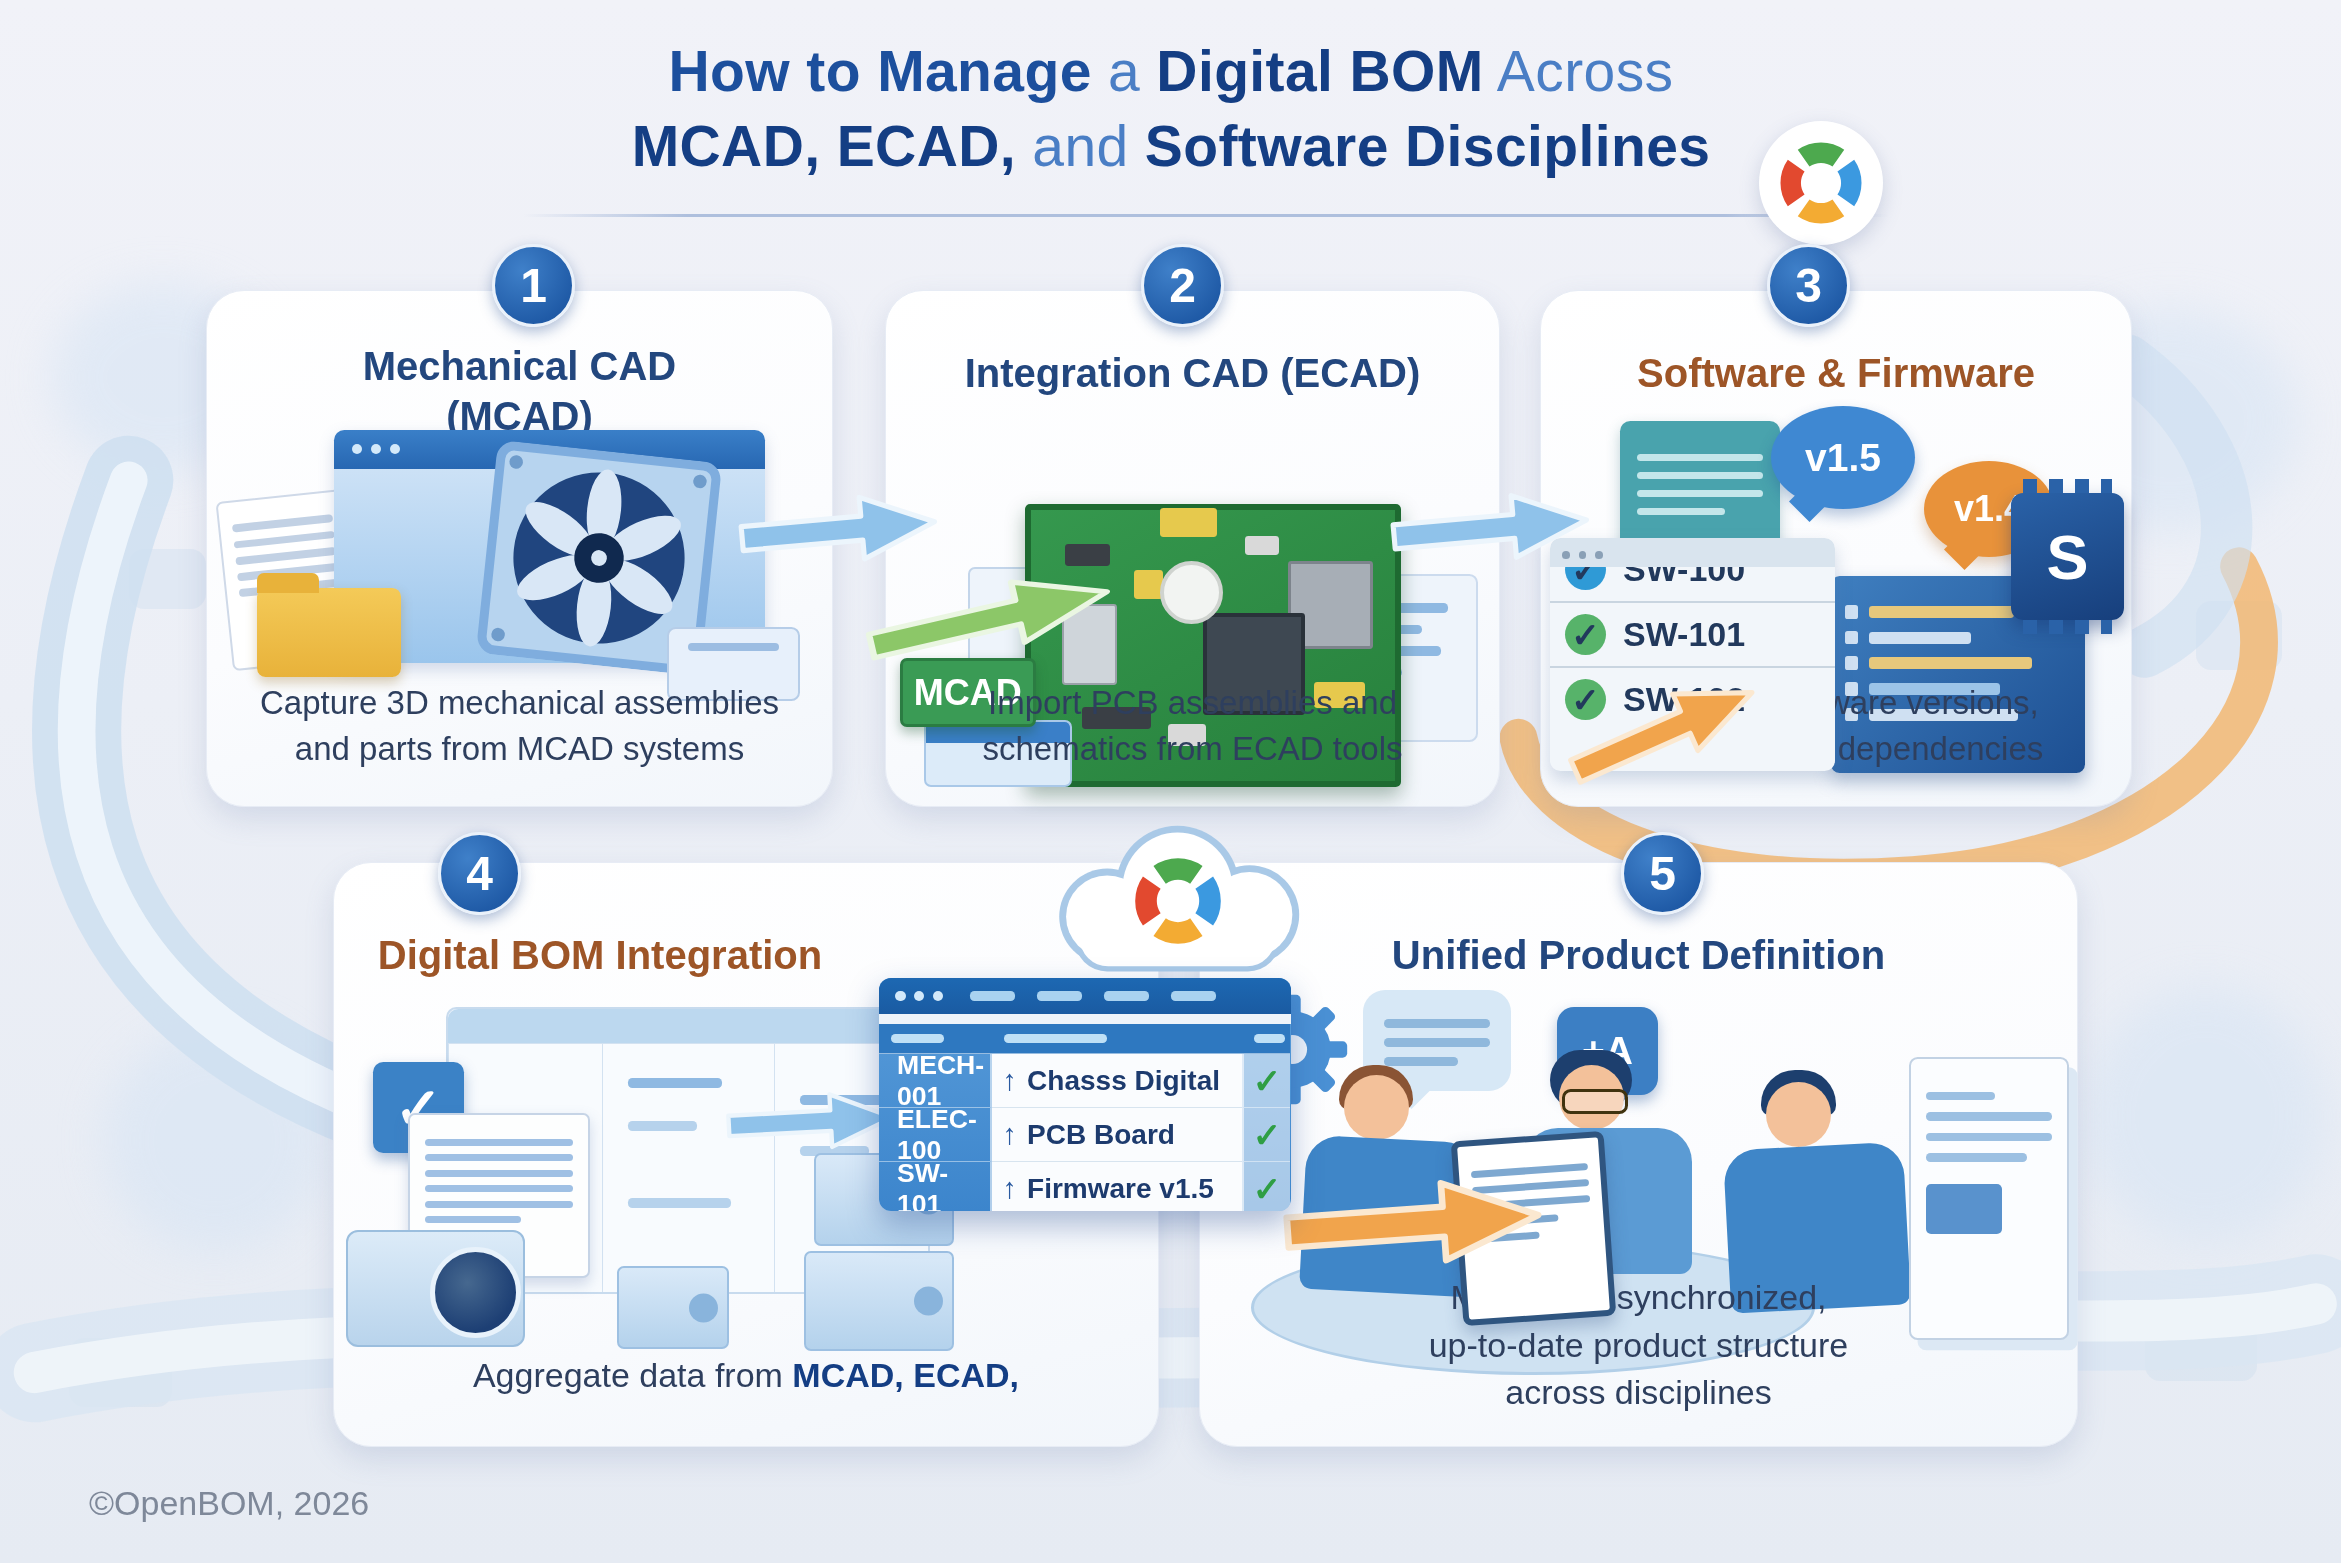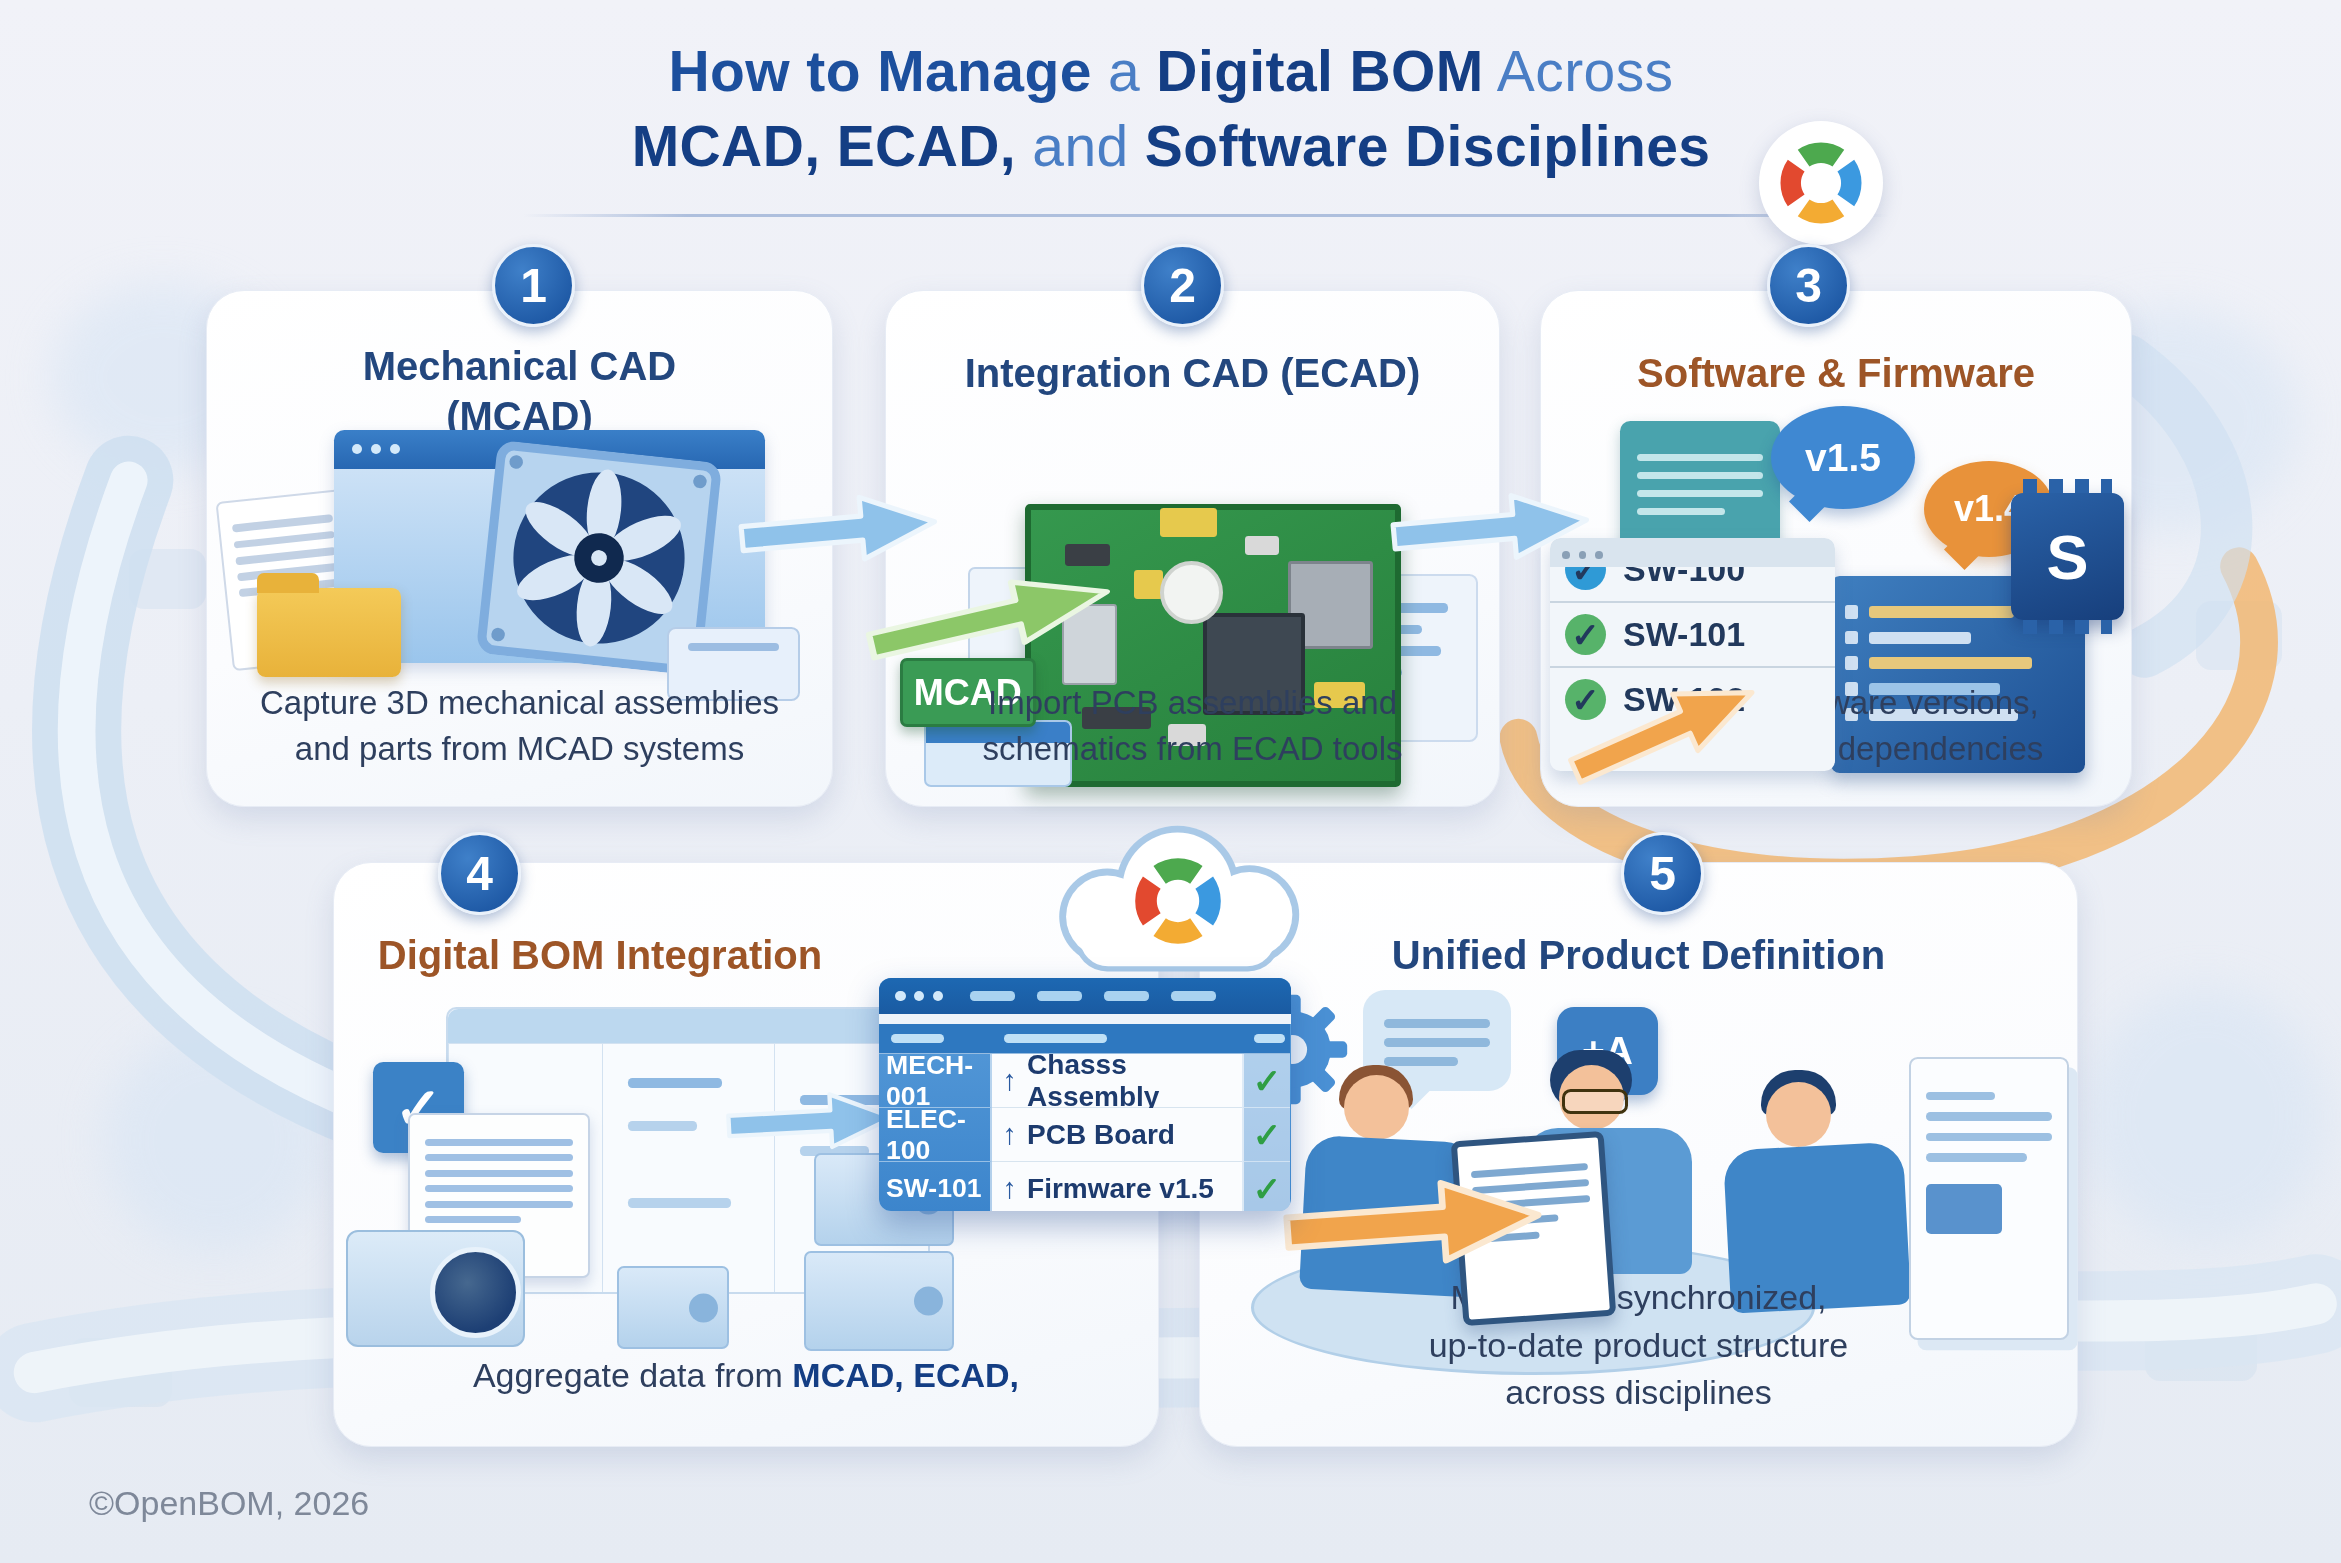--- a/index.html
+++ b/index.html
@@ -115,21 +115,21 @@
   
   .cloud{position:absolute;left:1040px;top:812px;z-index:5;}
   .bomwin{position:absolute;left:879px;top:978px;width:412px;height:233px;border-radius:12px;z-index:6;
     box-shadow:0 13.7px 31px rgba(30,70,140,.35);overflow:hidden;background:linear-gradient(180deg,#5a9dda,#3c85cc);}
   .bom-head{height:36px;background:linear-gradient(180deg,#1d68b2,#1a5ba2);display:flex;align-items:center;padding:0 12px;}
   .bom-head .menu{width:45px;height:9.4px;background:#a9d2f0;border-radius:4.3px;margin-left:22px;}
   .bom-strip{height:10.3px;background:#eef4fa;}
   .bom-grid{display:grid;grid-template-columns:113px 250px 48px;}
   .bom-colhead{height:29px;background:#2e78c0;border-bottom:1.7px solid rgba(255,255,255,.5);display:flex;align-items:center;padding-left:12px;}
   .bom-colhead .bar{width:53px;height:9.4px;background:#bfe0f6;}
-  .bom-id{height:53px;display:flex;align-items:center;padding-left:7px;color:#fff;font-weight:800;font-size:26.6px;
+  .bom-id{height:53px;display:flex;align-items:center;padding-left:18px;color:#fff;font-weight:800;font-size:26.6px;
     border-bottom:1.7px solid rgba(255,255,255,.45);border-right:2.6px solid rgba(255,255,255,.6);}
   .bom-item{height:53px;display:flex;align-items:center;background:#fafcfe;border-bottom:1.7px solid #d7e4ef;padding-left:10.3px;
     color:#1d3b6e;font-weight:800;font-size:28px;}
   .bom-item .up{color:#2a5aa0;margin-right:10.3px;font-size:29px;}
   .bom-ok{height:53px;display:flex;align-items:center;justify-content:center;background:rgba(255,255,255,.55);
     border-bottom:1.7px solid rgba(255,255,255,.45);border-left:2.6px solid rgba(255,255,255,.6);color:#2f9e44;font-size:34px;font-weight:800;}
   
   .footer{position:absolute;left:89px;top:1484px;font-size:34px;color:#7e8899;z-index:6;}
   svg{display:block;}
 </style>
@@ -458,21 +458,21 @@
       <div class="bom-colhead">
           <i class="bar" style="width:103px;"></i>
         </div>
       <div class="bom-colhead">
           <i class="bar" style="width:31px;"></i>
         </div>
 
       <div class="bom-id">MECH-001</div>
       <div class="bom-item">
           <span class="up">↑</span>
-          <span>Chasss Assembly</span>
+          <span>Chasss Digital</span>
         </div>
       <div class="bom-ok">✓</div>
 
       <div class="bom-id">ELEC-100</div>
       <div class="bom-item">
           <span class="up">↑</span>
           <span>PCB Board</span>
         </div>
       <div class="bom-ok">✓</div>
 

